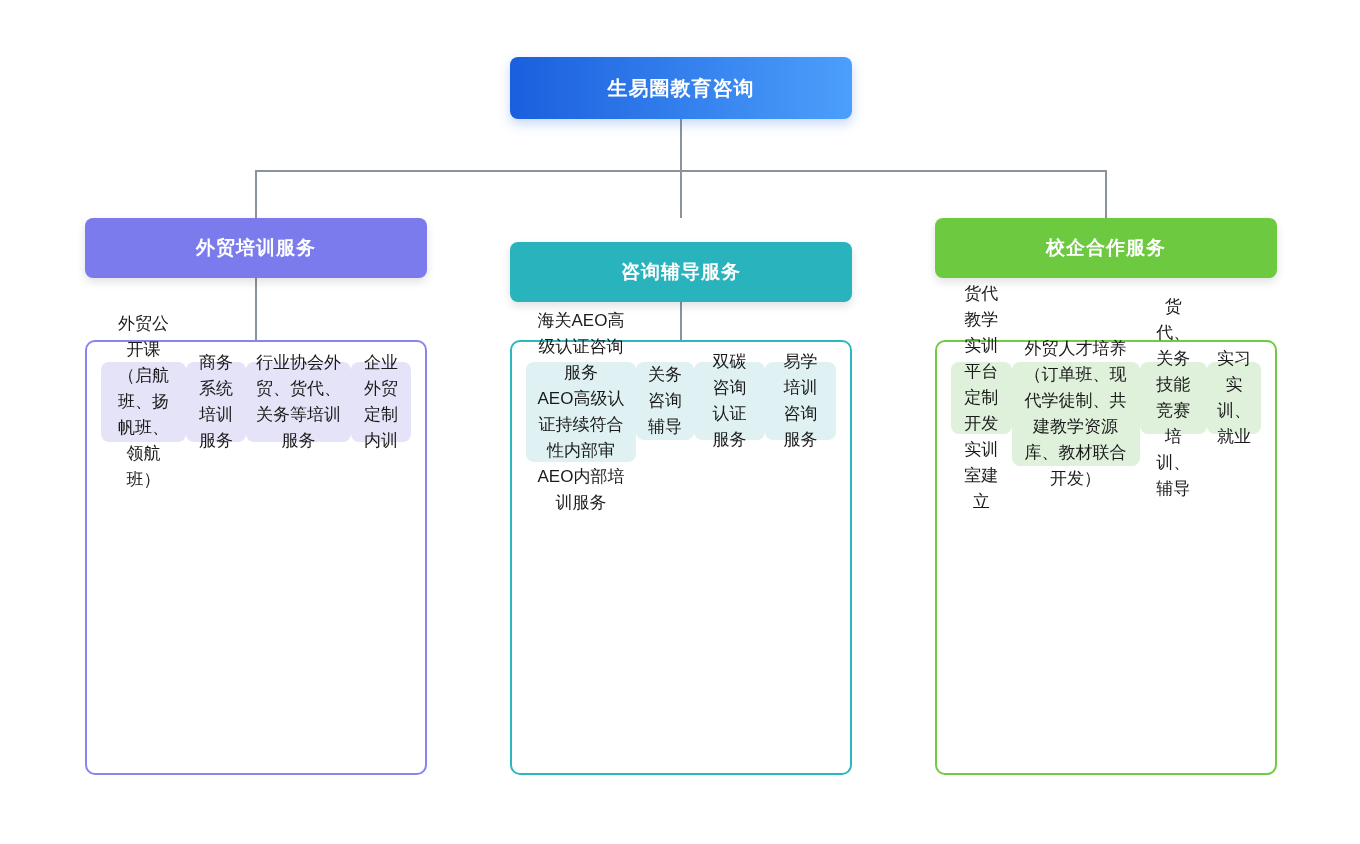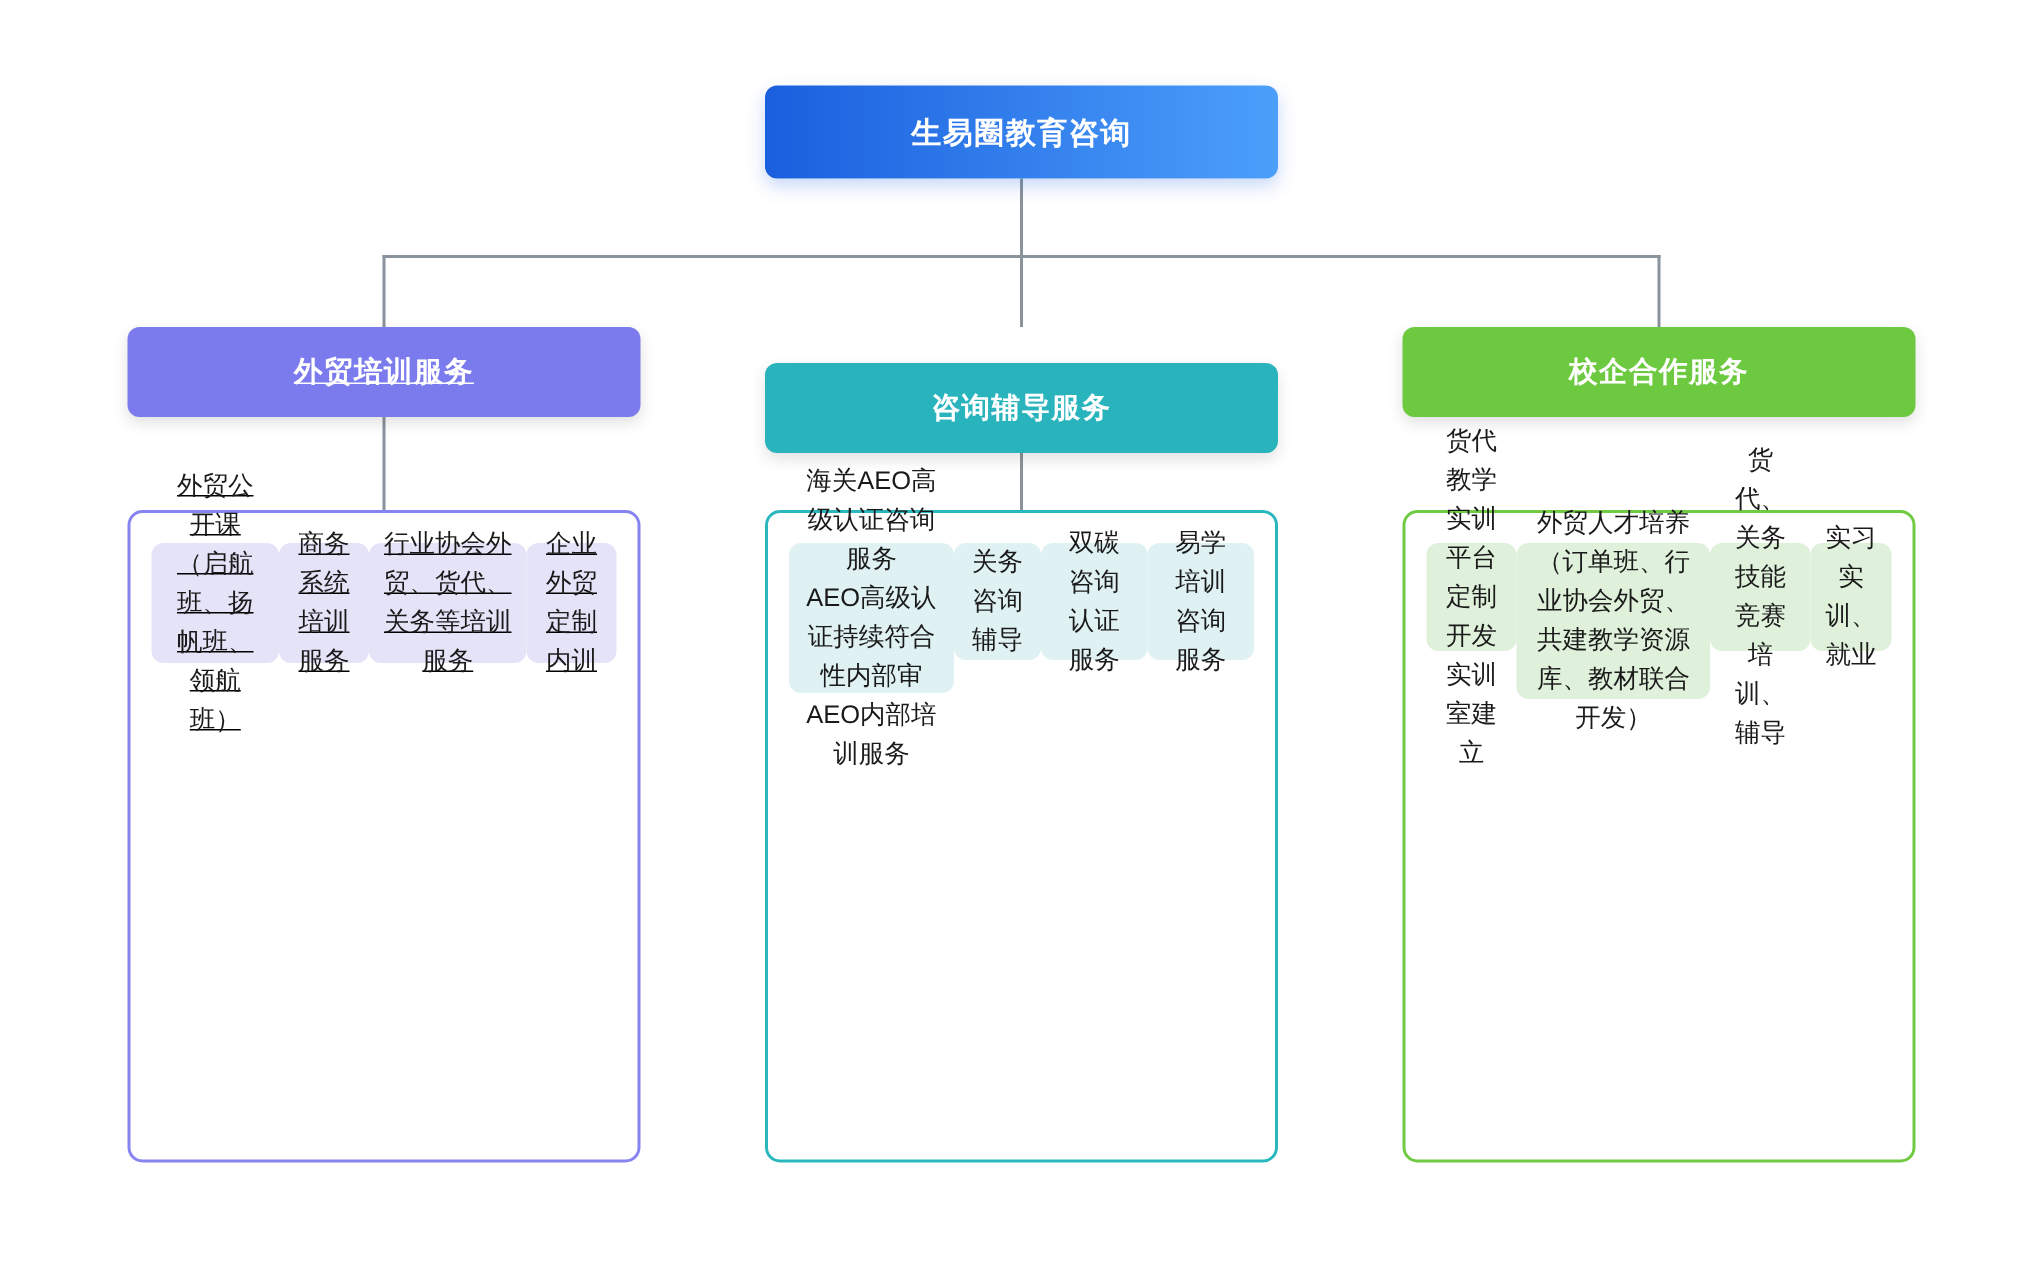--- a/index.html
+++ b/index.html
@@ -46,21 +46,21 @@
     position: absolute;
     top: 340px;
     width: 342px; height: 435px;
     background: #ffffff;
     border: 2px solid #000;
     border-radius: 10px;
     padding: 20px 14px;
     display: flex; flex-direction: row;
     justify-content: space-between;
   }
-  .col-0-x { left: 85px; text-decoration: underline; }
+  .col-0-x { left: 85px; }
   .col-1-x { left: 510px; }
   .col-2-x { left: 935px; }
 
   .list-item {
     border-radius: 8px;
     display: flex; align-items: center; justify-content: center;
     text-align: center;
     font-size: 17px; line-height: 26px;
     color: #1a1a1a;
     padding: 6px 10px;
@@ -112,18 +112,18 @@
 AEO高级认证持续符合性内部审
 AEO内部培训服务</div>
     <div class="list-item ih-78" style="background: rgb(223, 241, 242);">关务咨询辅导</div>
     <div class="list-item ih-78" style="background: rgb(223, 241, 242);">双碳咨询认证服务</div>
     <div class="list-item ih-78" style="background: rgb(223, 241, 242);">易学培训咨询服务</div>
   </div>
 
   <div class="branch-panel col-2-x" style="border-color: rgb(112, 203, 67);">
     <div class="list-item ih-72" style="background: rgb(223, 241, 219);">货代教学实训平台定制开发
 实训室建立</div>
-    <div class="list-item ih-104" style="background: rgb(223, 241, 219);">外贸人才培养（订单班、行业协会外贸、共建教学资源库、教材联合开发）</div>
+    <div class="list-item ih-104" style="background: rgb(223, 241, 219);">外贸人才培养（订单班、现代学徒制、共建教学资源库、教材联合开发）</div>
     <div class="list-item ih-72" style="background: rgb(223, 241, 219);">货代、关务技能竞赛培训、辅导</div>
     <div class="list-item ih-72" style="background: rgb(223, 241, 219); text-align: center;">实习实训、就业</div>
   </div>
 
 </div>
 
 </body></html>

